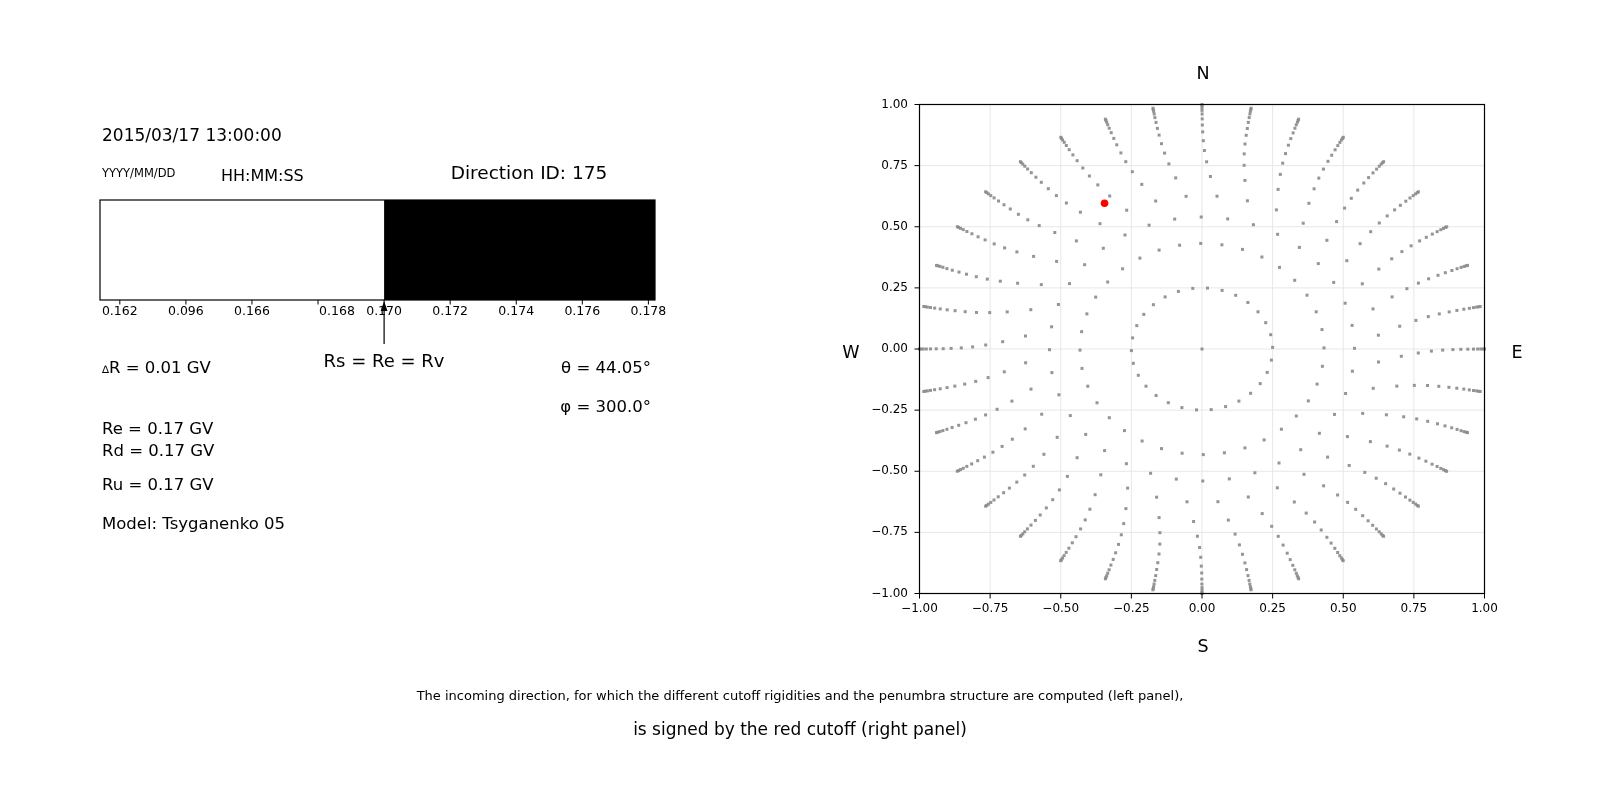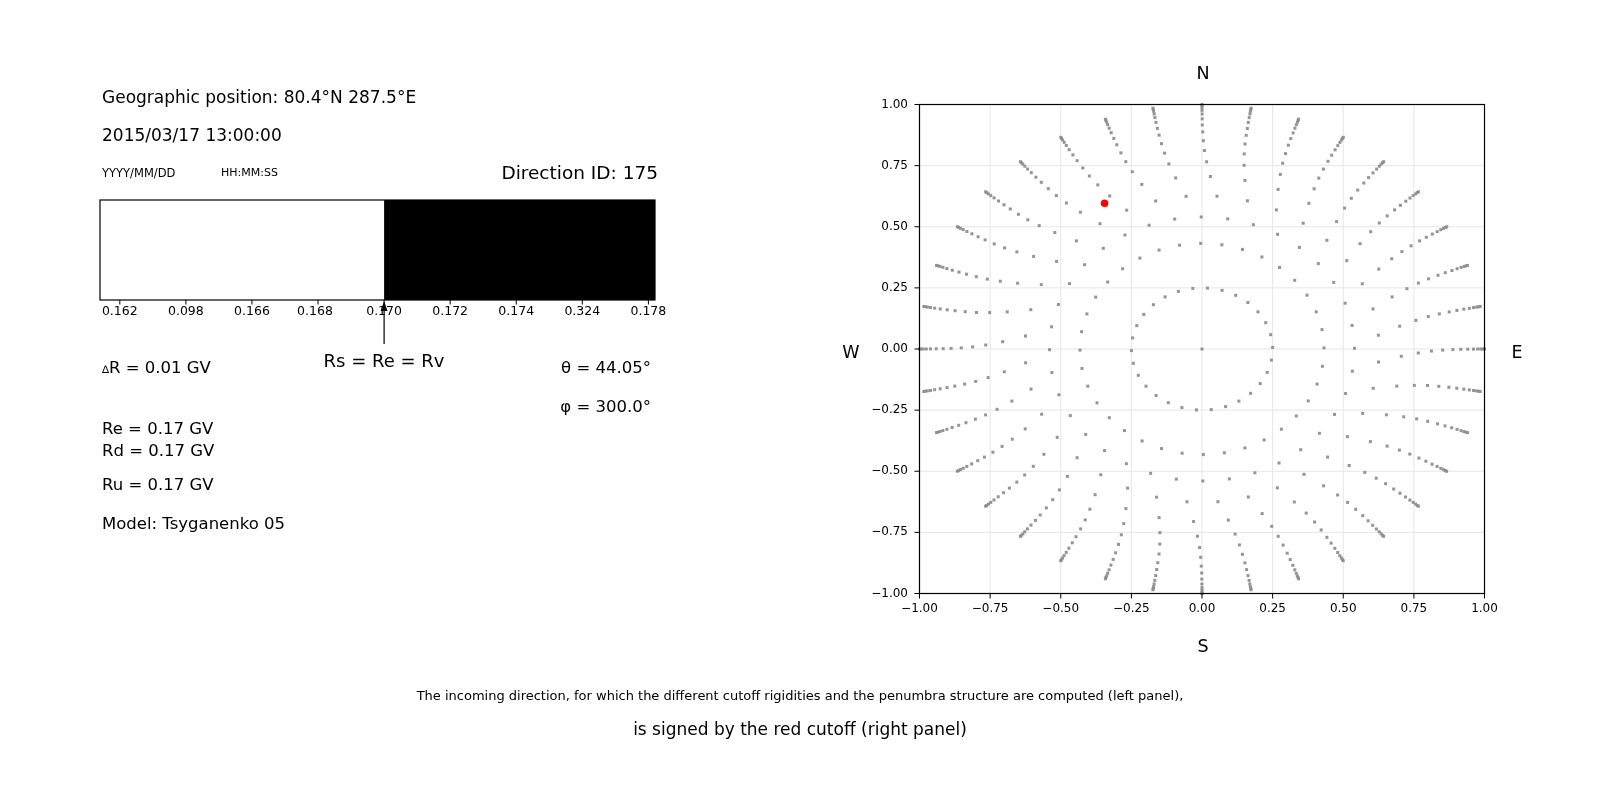--- a/index.html
+++ b/index.html
@@ -3,22 +3,22 @@
 <meta charset="utf-8">
 <style>
   html,body{margin:0;padding:0;background:#ffffff;}
   #canvas{position:relative;width:1600px;height:800px;background:#ffffff;overflow:hidden;
           font-family:"DejaVu Sans","Liberation Sans",sans-serif;color:#000;}
   .abs{position:absolute;white-space:nowrap;}
   #fig-svg{position:absolute;left:0;top:0;width:1600px;height:800px;}
   .t-geo{left:102px;top:87px;font-size:17px;}
   .t-dt{left:102px;top:125px;font-size:17px;}
   .t-fmt1{left:102px;top:166px;font-size:11.5px;}
-  .t-fmt2{left:221px;top:166px;font-size:11px;}
-  .t-dirid{left:400px;top:162px;width:258px;text-align:right;font-size:18.5px;}
+  .t-fmt2{left:221px;top:166px;font-size:16px;}
+  .t-dirid{left:400px;top:162px;width:258px;text-align:center;font-size:18.5px;}
   .t-rs{left:284px;top:350px;width:200px;text-align:center;font-size:18px;}
   .param{left:102px;font-size:16.5px;}
   .param .dl{font-size:10.5px;}
   .angle{left:440px;width:211px;text-align:right;font-size:16.5px;}
   .bar-tick{top:303px;font-size:12.5px;transform:translateX(-50%);}
   .sc-xtick{top:601px;font-size:12px;transform:translateX(-50%);}
   .sc-ytick{font-size:12px;width:60px;text-align:right;}
   .compass{font-size:17.5px;}
   .cap{left:5px;width:1590px;text-align:center;}
   .cap1{top:688px;font-size:13px;}
@@ -651,35 +651,34 @@
         <line x1="919.5" y1="226.75" x2="914.5" y2="226.75" stroke="#000" stroke-width="1"></line>
         <line x1="919.5" y1="287.875" x2="914.5" y2="287.875" stroke="#000" stroke-width="1"></line>
         <line x1="919.5" y1="349" x2="914.5" y2="349" stroke="#000" stroke-width="1"></line>
         <line x1="919.5" y1="410.125" x2="914.5" y2="410.125" stroke="#000" stroke-width="1"></line>
         <line x1="919.5" y1="471.25" x2="914.5" y2="471.25" stroke="#000" stroke-width="1"></line>
         <line x1="919.5" y1="532.375" x2="914.5" y2="532.375" stroke="#000" stroke-width="1"></line>
         <line x1="919.5" y1="593.5" x2="914.5" y2="593.5" stroke="#000" stroke-width="1"></line>
       </g>
   </svg>
 
-  <div class="abs t-geo">Geographic position: 80.4°N 287.5°E</div>
   <div class="abs t-dt">2015/03/17 13:00:00</div>
   <div class="abs t-fmt1">YYYY/MM/DD</div>
   <div class="abs t-fmt2">HH:MM:SS</div>
   <div class="abs t-dirid">Direction ID: 175</div>
 
   <div id="bar-ticks">
       <div class="abs bar-tick" style="left: 119.821px;">0.162</div>
-      <div class="abs bar-tick" style="left: 185.893px;">0.098</div>
+      <div class="abs bar-tick" style="left: 185.893px;">0.096</div>
       <div class="abs bar-tick" style="left: 251.964px;">0.166</div>
-      <div class="abs bar-tick" style="left: 315px;">0.168</div>
+      <div class="abs bar-tick" style="left: 337px;">0.168</div>
       <div class="abs bar-tick" style="left: 384.107px;">0.170</div>
       <div class="abs bar-tick" style="left: 450.179px;">0.172</div>
       <div class="abs bar-tick" style="left: 516.25px;">0.174</div>
-      <div class="abs bar-tick" style="left: 582.321px;">0.324</div>
+      <div class="abs bar-tick" style="left: 582.321px;">0.176</div>
       <div class="abs bar-tick" style="left: 648.393px;">0.178</div>
     </div>
   <div class="abs t-rs">Rs = Re = Rv</div>
 
   <div id="param-lines">
       <div class="abs param" style="top: 358px;"><span class="dl">∆</span>R = 0.01 GV</div>
       <div class="abs param" style="top: 397px; margin-top: 44px;">Rd = 0.17 GV</div>
       <div class="abs param" style="top: 419px;">Re = 0.17 GV</div>
       <div class="abs param" style="top: 475px;">Ru = 0.17 GV</div>
       <div class="abs param" style="top: 514px;">Model: Tsyganenko 05</div>

